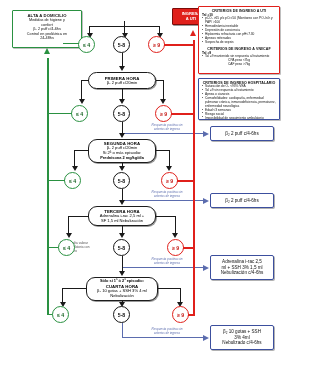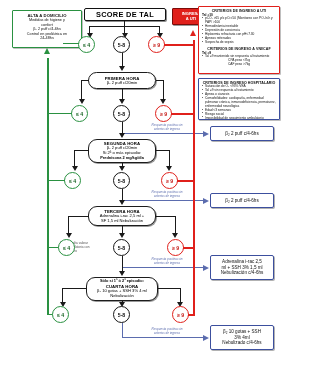--- a/index.html
+++ b/index.html
@@ -131,23 +131,20 @@
     <div class="l">Control en pediátrica en</div>
     <div class="l">24-48hs</div>
   </div>
 
   <div class="note gray" style="left:52px;top:242px;width:44px;">
     <span>Previo al alta valorar</span><br>
     <span>técnica inhalatoria con</span><br>
     <span>aero</span>
   </div>
 
-  <div class="titlebox abs" style="left:84px;top:8px;width:82px;height:13px;">
-    <span>SCORE DE TAL</span>
-  </div>
 
   <div class="ln abs" style="left:124px;top:21px;width:1.3px;height:5px;"></div>
   <div class="ln abs" style="left:89px;top:26px;width:71px;height:1.3px;"></div>
   <div class="ln abs" style="left:89px;top:26px;width:1.3px;height:8px;"></div>
   <div class="ln abs" style="left:124px;top:26px;width:1.3px;height:8px;"></div>
   <div class="ln abs" style="left:159px;top:26px;width:1.3px;height:8px;"></div>
   <div class="ah down abs" style="left:86.5px;top:33px;"></div>
   <div class="ah down abs" style="left:121.5px;top:33px;"></div>
   <div class="ah down abs" style="left:156.5px;top:33px;"></div>
 

